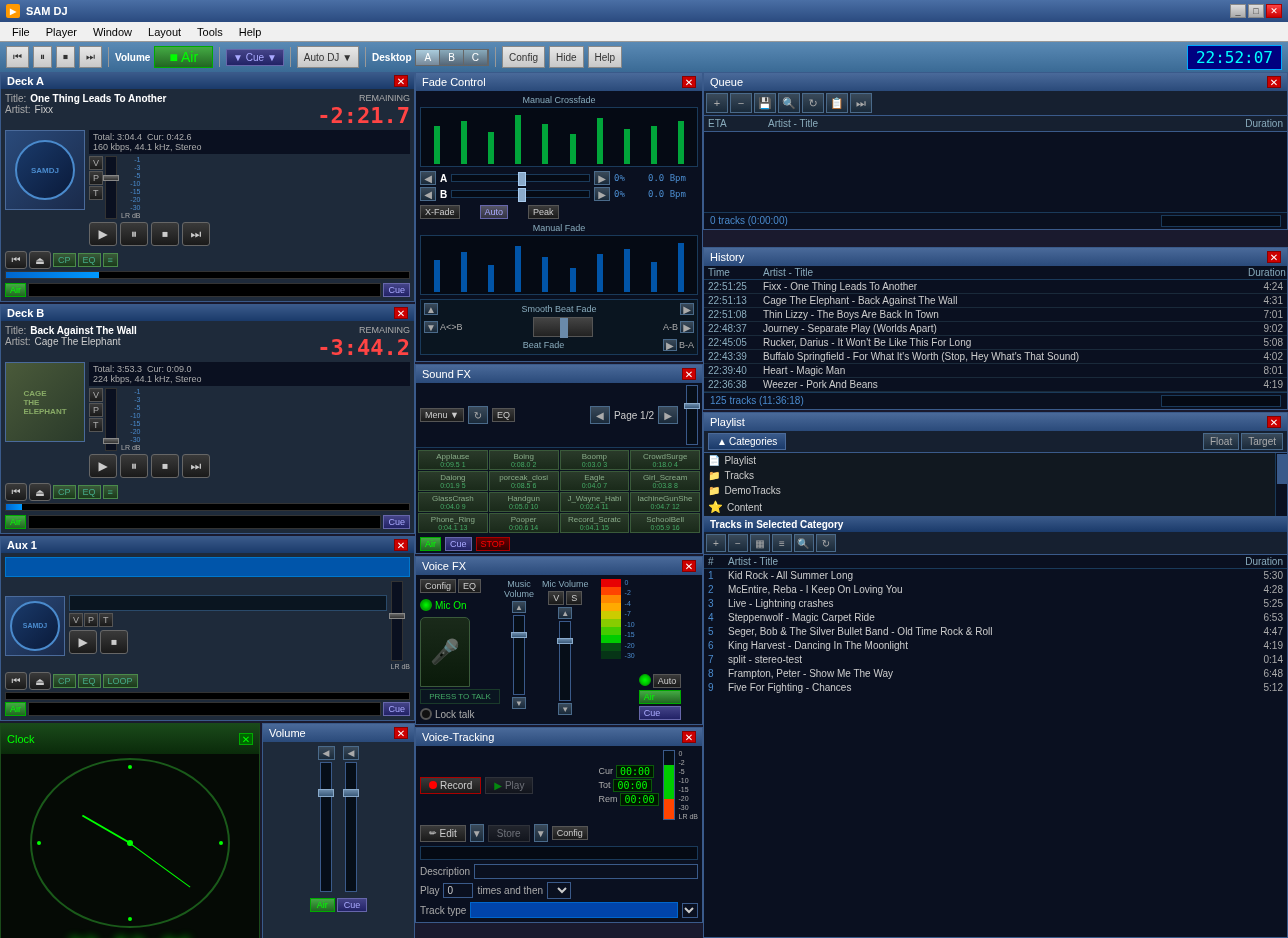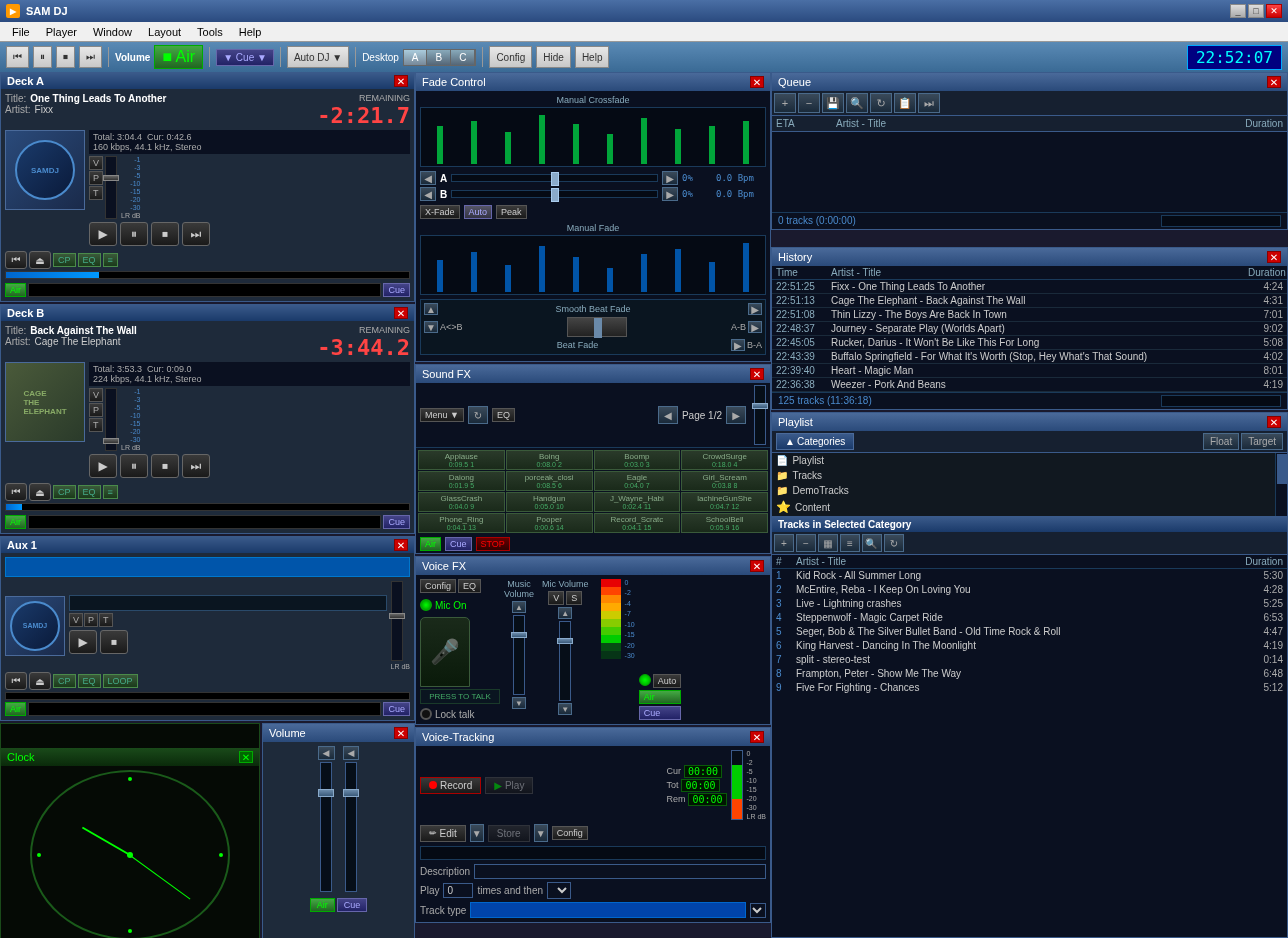--- a/index.html
+++ b/index.html
@@ -19,21 +19,21 @@
 
     
     .toolbar { background: linear-gradient(to bottom, #5a8ab5, #3a6a95); padding: 3px 6px; display: flex; align-items: center; gap: 4px; height: 30px; }
     .tb-btn { background: linear-gradient(to bottom, #e8e8e8, #c8c8c8); border: 1px solid #888; padding: 2px 6px; font-size: 10px; cursor: pointer; color: #333; height: 22px; display: flex; align-items: center; }
     .tb-sep { width: 1px; height: 20px; background: #999; margin: 0 2px; }
     .desktop-tabs { display: flex; border: 1px solid #666; }
     .desktop-tab { background: linear-gradient(to bottom, #8ab, #567); color: white; padding: 2px 8px; font-size: 10px; cursor: pointer; border-right: 1px solid #666; }
     .desktop-tab.active { background: linear-gradient(to bottom, #acd, #789); }
     .time-display { margin-left: auto; background: #000080; color: #00ffff; font-family: monospace; font-size: 16px; padding: 2px 8px; border: 1px solid #00aaff; }
     .vol-label { color: white; font-size: 10px; font-weight: bold; }
-    .air-btn { background: linear-gradient(to bottom, #4a4, #262); color: #0f0; border: 1px solid #0a0; padding: 2px 7px; font-size: 16px; cursor: pointer; }
+    .air-btn { background: linear-gradient(to bottom, #4a4, #262); color: #0f0; border: 1px solid #0a0; padding: 2px 14px; font-size: 14px; cursor: pointer; }
     .cue-btn { background: linear-gradient(to bottom, #448, #226); color: #aaf; border: 1px solid #66a; padding: 2px 6px; font-size: 10px; cursor: pointer; }
 
     
     .main-layout { display: flex; height: calc(938px - 22px - 20px - 30px); }
     
     
     .left-col { width: 415px; display: flex; flex-direction: column; }
 
     
     .deck { background: #1e2a3a; border: 1px solid #3a5a8a; }
@@ -50,21 +50,21 @@
     .ctrl-btn { background: linear-gradient(to bottom, #3a5a3a, #1a3a1a); border: 1px solid #4a8a4a; color: #4a8; padding: 1px 4px; font-size: 9px; cursor: pointer; }
     .progress-bar-container { background: #000; height: 8px; margin: 2px 0; border: 1px solid #333; position: relative; }
     .progress-bar-fill { height: 100%; background: linear-gradient(to right, #0066cc, #0099ff); }
     .vpanel-btn { background: linear-gradient(to bottom, #3a3a3a, #1a1a1a); border: 1px solid #555; color: #aaa; font-size: 9px; padding: 1px 3px; cursor: pointer; }
     
     
     .right-col { flex: 1; display: flex; flex-direction: column; }
     .q-btn { background: linear-gradient(to bottom, #3a4a5a, #1a2a3a); border: 1px solid #4a6a8a; color: #aaa; width: 22px; height: 20px; display: flex; align-items: center; justify-content: center; cursor: pointer; font-size: 11px; }
     
     
-    .center-col { width: 356px; display: flex; flex-direction: column; }
+    .center-col { width: 288px; display: flex; flex-direction: column; }
     
     
     .sfx-grid { display: grid; grid-template-columns: repeat(4, 1fr); gap: 1px; padding: 2px; background: #0a1020; }
     .sfx-btn { background: linear-gradient(to bottom, #2a3a2a, #1a2a1a); border: 1px solid #3a5a3a; color: #8a8; font-size: 8px; padding: 1px 2px; cursor: pointer; text-align: center; }
     .sfx-num { color: #4a6; font-size: 7px; }
     .history-row { display: flex; padding: 1px 4px; border-bottom: 1px solid #1a2a3a; font-size: 10px; }
     .h-time { color: #8ab; width: 55px; }
     .h-title { flex: 1; color: #ccc; }
     .h-dur { color: #aaa; width: 35px; text-align: right; }
     .pl-btn { background: linear-gradient(to bottom, #3a4a5a, #1a2a3a); border: 1px solid #4a6a8a; color: #aaa; font-size: 10px; padding: 2px 6px; cursor: pointer; }
@@ -116,21 +116,21 @@
   <div class="tb-btn">⏹</div>
   <div class="tb-btn">⏭</div>
   <div class="tb-sep"></div>
   <span class="vol-label">Volume</span>
   <div class="air-btn">■ Air</div>
   <div class="tb-sep"></div>
   <div class="cue-btn">▼ Cue ▼</div>
   <div class="tb-sep"></div>
   <div class="tb-btn">Auto DJ ▼</div>
   <div class="tb-sep"></div>
-  <span style="color:white;font-size:10px;">Desktop</span>
+  <span style="color:white;font-size:10px;font-weight:bold;">Desktop</span>
   <div class="desktop-tabs">
     <div class="desktop-tab active">A</div>
     <div class="desktop-tab">B</div>
     <div class="desktop-tab">C</div>
   </div>
   <div class="tb-sep"></div>
   <div class="tb-btn">Config</div>
   <div class="tb-btn">Hide</div>
   <div class="tb-btn">Help</div>
   <div class="time-display">22:52:07</div>
@@ -342,21 +342,21 @@
           <div class="air-btn" style="font-size:9px;padding:1px 4px;">Air</div>
           <div style="flex:1;background:#000;border:1px solid #333;height:14px;"></div>
           <div class="cue-btn" style="font-size:9px;padding:1px 4px;">Cue</div>
         </div>
       </div>
     </div>
 
     <div style="display:flex;flex:0 0 auto;margin-top:2px;">
 
       <div style="width:260px;background:#050a05;border:1px solid #1a4a1a;">
-        <div style="background:linear-gradient(to bottom,#1a4a1a,#0a2a0a);color:#0f0;padding:2px 6px;display:flex;justify-content:space-between;align-items:center;height:18px;margin-top:24px;">
+        <div style="background:linear-gradient(to bottom,#1a4a1a,#0a2a0a);color:#0f0;padding:2px 6px;display:flex;justify-content:space-between;align-items:center;height:30px;">
           <span>Clock</span>
           <div style="color:#0f0;cursor:pointer;font-size:10px;background:#060;border:1px solid #0a0;width:14px;height:12px;display:flex;align-items:center;justify-content:center;">✕</div>
         </div>
         <div style="position:relative;width:200px;height:170px;margin:4px auto;">
           <div style="position:absolute;inset:0;border-radius:50%;background:#050a05;border:2px solid #1a5a1a;">
 
             <div style="position:absolute;top:5px;left:50%;transform:translateX(-50%);width:4px;height:4px;background:#0f0;border-radius:50%;"></div>
             <div style="position:absolute;bottom:5px;left:50%;transform:translateX(-50%);width:4px;height:4px;background:#0f0;border-radius:50%;"></div>
             <div style="position:absolute;left:5px;top:50%;transform:translateY(-50%);width:4px;height:4px;background:#0f0;border-radius:50%;"></div>
             <div style="position:absolute;right:5px;top:50%;transform:translateY(-50%);width:4px;height:4px;background:#0f0;border-radius:50%;"></div>
@@ -440,21 +440,21 @@
           <div style="background:linear-gradient(to bottom,#3a4a5a,#1a2a3a);border:1px solid #4a6a8a;color:#aaa;font-size:10px;width:16px;height:14px;display:flex;align-items:center;justify-content:center;cursor:pointer;">◀</div>
           <span style="color:white;font-size:10px;font-weight:bold;">B</span>
           <div style="flex:1;height:8px;background:#050a14;border:1px solid #1a3a5a;position:relative;">
             <div style="position:absolute;left:48%;top:-3px;width:8px;height:14px;background:#8aaaca;border:1px solid #aaccee;"></div>
           </div>
           <div style="background:linear-gradient(to bottom,#3a4a5a,#1a2a3a);border:1px solid #4a6a8a;color:#aaa;font-size:10px;width:16px;height:14px;display:flex;align-items:center;justify-content:center;cursor:pointer;">▶</div>
           <span style="color:#4a8acc;font-size:9px;font-family:monospace;width:30px;">0%</span>
           <span style="color:#4a8acc;font-size:9px;font-family:monospace;width:50px;">0.0 Bpm</span>
         </div>
 
-        <div style="display:flex;gap:4px;margin-bottom:4px;">
+        <div style="display:flex;gap:20px;margin-bottom:4px;">
           <div class="cf-btn">X-Fade</div>
           <div class="cf-btn cf-active">Auto</div>
           <div class="cf-btn">Peak</div>
         </div>
 
         <div style="text-align:center;color:#8ab;font-size:9px;margin-bottom:2px;">Manual Fade</div>
         <div style="background:#050a14;height:60px;border:1px solid #1a3a5a;margin-bottom:4px;padding:2px;position:relative;overflow:hidden;">
           <div style="display:flex;justify-content:space-around;align-items:flex-end;height:100%;">
             <div style="width:6px;background:#0066cc;height:60%;opacity:0.8;"></div>
             <div style="width:6px;background:#0066cc;height:75%;opacity:0.8;"></div>

